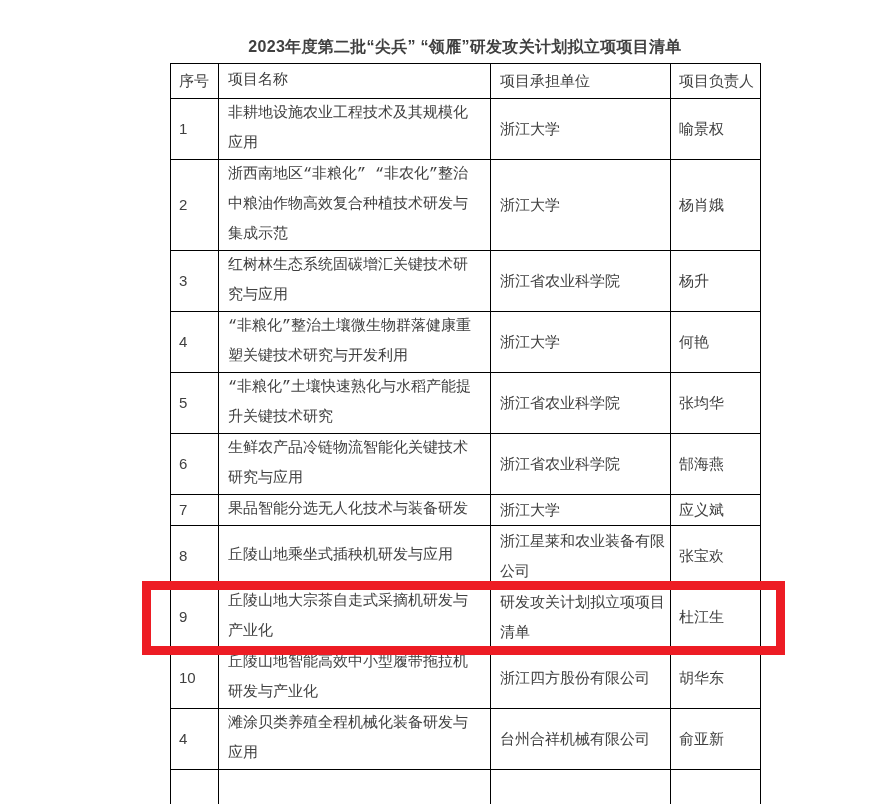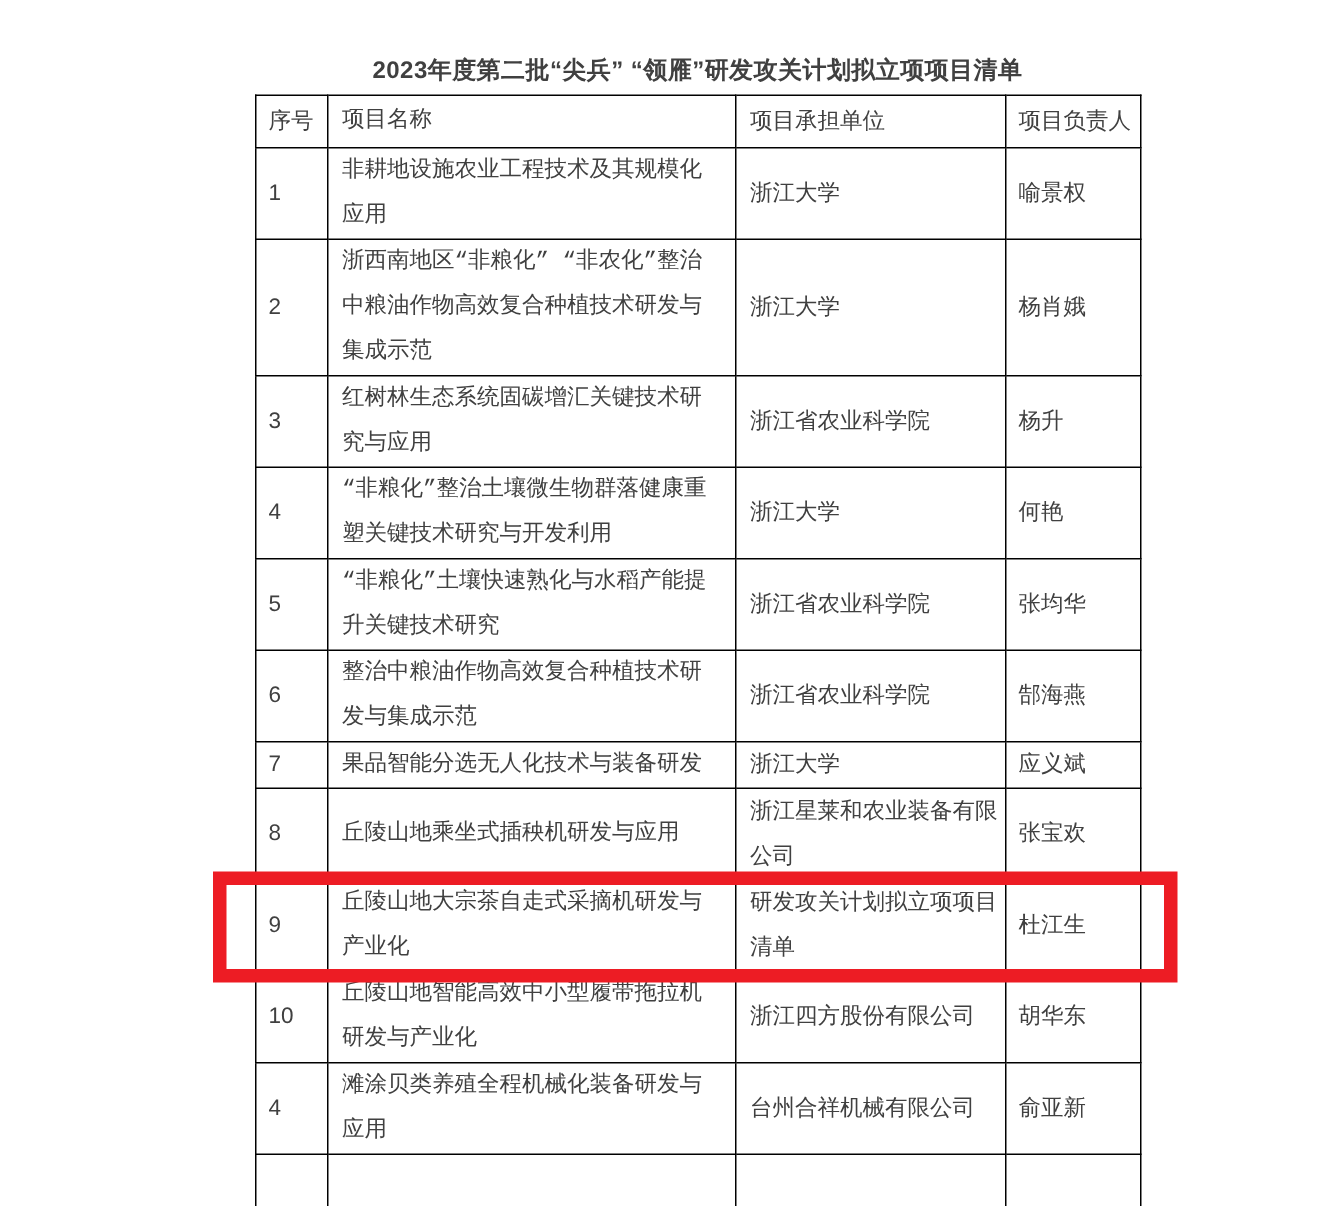--- a/index.html
+++ b/index.html
@@ -110,21 +110,21 @@
           <td class="c-leader">何艳</td>
         </tr>
         <tr class="data-row">
           <td class="c-num">5</td>
           <td class="c-name">“非粮化”土壤快速熟化与水稻产能提升关键技术研究</td>
           <td class="c-unit">浙江省农业科学院</td>
           <td class="c-leader">张均华</td>
         </tr>
         <tr class="data-row">
           <td class="c-num">6</td>
-          <td class="c-name">整治中粮油作物高效复合种植技术研发与集成示范</td>
+          <td class="c-name">生鲜农产品冷链物流智能化关键技术研究与应用</td>
           <td class="c-unit">浙江省农业科学院</td>
           <td class="c-leader">郜海燕</td>
         </tr>
         <tr class="data-row">
           <td class="c-num">7</td>
           <td class="c-name">果品智能分选无人化技术与装备研发</td>
           <td class="c-unit">浙江大学</td>
           <td class="c-leader">应义斌</td>
         </tr>
         <tr class="data-row">

